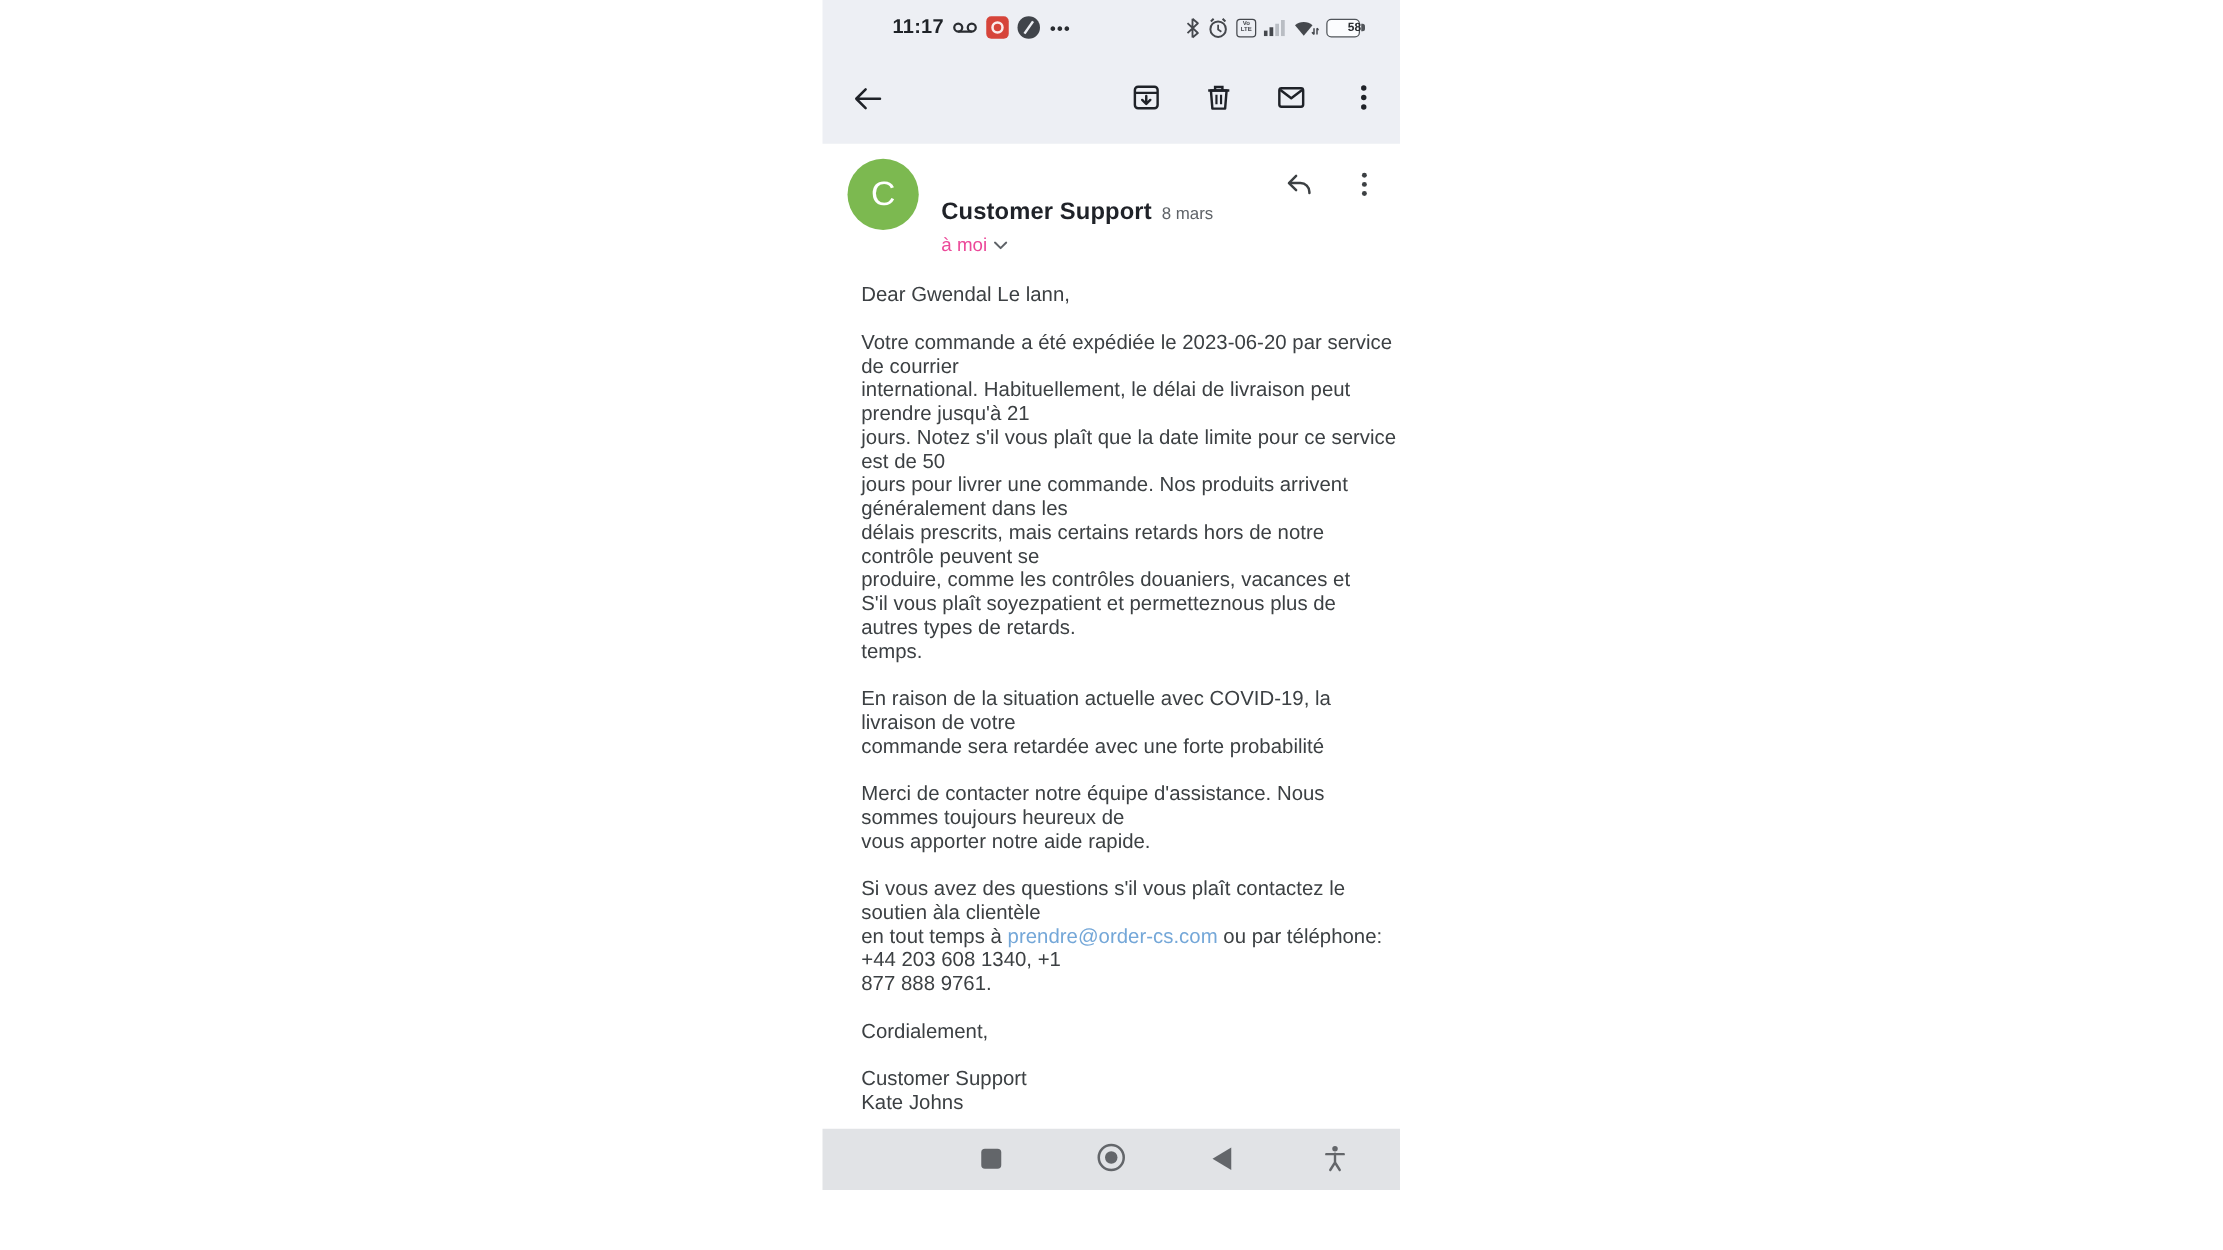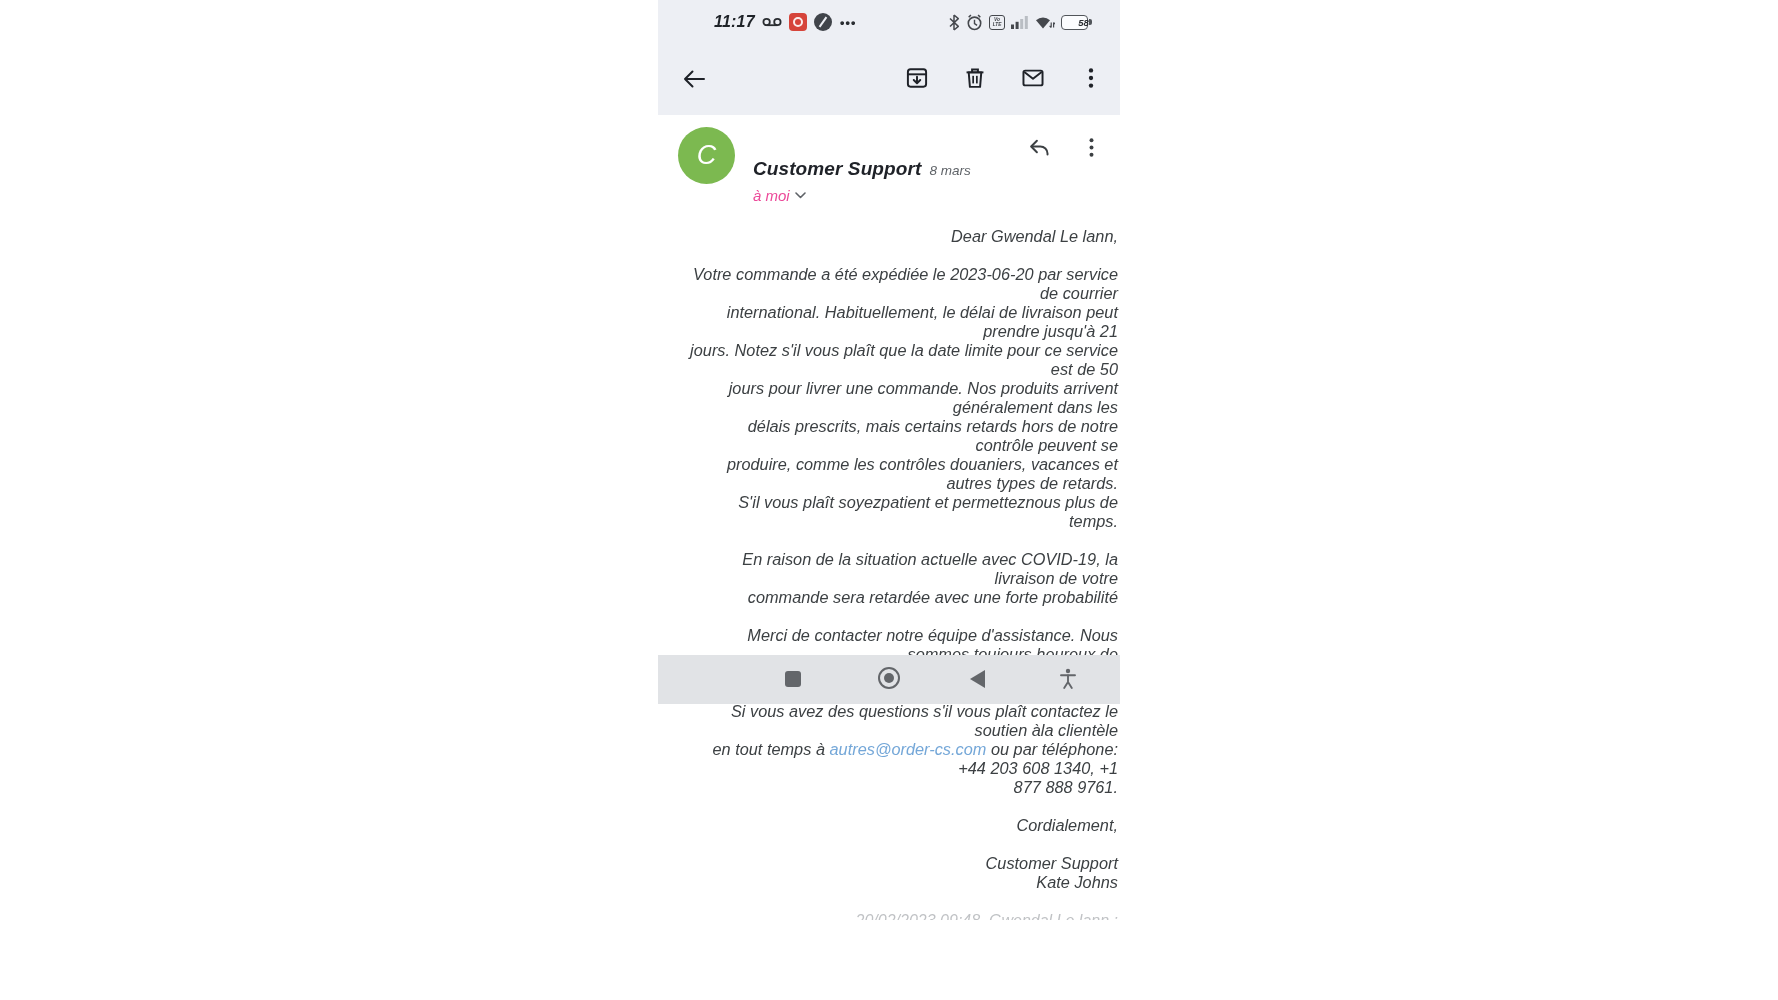--- a/index.html
+++ b/index.html
@@ -1,17 +1,17 @@
 <!DOCTYPE html>
 <html><head>
 <meta charset="utf-8">
 <style>
   html,body{margin:0;padding:0;width:1778px;height:1000px;background:#ffffff;overflow:hidden;
     font-family:"Liberation Sans",sans-serif;}
-  .phone{position:absolute;left:658px;top:0;width:462px;height:704px;background:#ffffff;font-style:italic;}
+  .phone{position:absolute;left:658px;top:0;width:462px;height:952px;background:#ffffff;}
 
   
   .top-band{position:absolute;left:0;top:0;width:462px;height:115px;background:#edeff4;}
   .status-row{position:absolute;left:0;top:8px;width:462px;height:28px;display:flex;
     justify-content:space-between;align-items:center;padding:0 28px 0 56px;box-sizing:border-box;}
   .sb-left,.sb-right{display:flex;align-items:center;gap:7px;}
   .sb-right{gap:6px;}
   .time{font-size:16px;font-weight:700;color:#1f2328;letter-spacing:.2px;}
   .sb-ellipsis{font-size:13px;color:#2a2d31;font-weight:700;letter-spacing:1px;margin-left:1px;}
   .red-app{width:18px;height:18px;border-radius:4px;background:#d6443a;position:relative;}
@@ -36,21 +36,21 @@
     align-items:center;justify-content:center;font-size:27px;font-weight:400;cursor:pointer;}
   .hdr-text{margin-left:18px;flex:1;min-width:0;padding-top:3px;}
   .hdr-row1{display:flex;align-items:baseline;gap:8px;}
   .sender{font-size:19px;font-weight:700;color:#1f2228;letter-spacing:.1px;}
   .date{font-size:13.5px;color:#5f6368;margin-top:33px;}
   .hdr-row2{display:flex;align-items:center;gap:5px;margin-top:7px;color:#ec4899;font-size:15px;cursor:pointer;}
   .hdr-icons{display:flex;gap:27px;align-items:center;margin-top:8px;margin-right:4px;}
   .hdr-icon{width:25px;height:25px;cursor:pointer;}
 
   
-  .email-body{position:absolute;left:19px;top:227px;width:441px;color:#3c4043;text-align:right;}
+  .email-body{position:absolute;left:31px;top:227px;width:441px;color:#3c4043;}
   .para{margin-bottom:19px;}
   .para.extra{margin-top:19px;}
   .line{height:19px;line-height:19px;font-size:16.3px;white-space:pre;letter-spacing:.02px;}
   .link{color:#74a7d8;cursor:pointer;}
   .clipped-quote{margin-top:12px;height:9px;overflow:hidden;line-height:19px;font-size:16px;color:#8d9196;opacity:.55;}
 
   
   .nav-bar{position:absolute;left:0;bottom:0;width:462px;height:49px;background:#e1e3e6;}
   .nav-recents{position:absolute;left:127px;top:16px;width:16px;height:16px;background:#63666a;border-radius:3px;cursor:pointer;}
   .nav-home{position:absolute;left:220px;top:12px;width:22px;height:22px;border:2px solid #63666a;border-radius:50%;
@@ -203,38 +203,38 @@
         <div class="line">de courrier</div>
         <div class="line">international. Habituellement, le délai de livraison peut</div>
         <div class="line">prendre jusqu'à 21</div>
         <div class="line">jours. Notez s'il vous plaît que la date limite pour ce service</div>
         <div class="line">est de 50</div>
         <div class="line">jours pour livrer une commande. Nos produits arrivent</div>
         <div class="line">généralement dans les</div>
         <div class="line">délais prescrits, mais certains retards hors de notre</div>
         <div class="line">contrôle peuvent se</div>
         <div class="line">produire, comme les contrôles douaniers, vacances et</div>
+        <div class="line">S'il vous plaît soyezpatient et permetteznous plus de</div>
         <div class="line">autres types de retards.</div>
-        <div class="line">S'il vous plaît soyezpatient et permetteznous plus de</div>
         <div class="line">temps.</div>
       </div>
       <div class="para">
         <div class="line">En raison de la situation actuelle avec COVID-19, la</div>
         <div class="line">livraison de votre</div>
         <div class="line">commande sera retardée avec une forte probabilité</div>
       </div>
       <div class="para">
         <div class="line">Merci de contacter notre équipe d'assistance. Nous</div>
         <div class="line">sommes toujours heureux de</div>
         <div class="line">vous apporter notre aide rapide.</div>
       </div>
       <div class="para">
         <div class="line">Si vous avez des questions s'il vous plaît contactez le</div>
         <div class="line">soutien àla clientèle</div>
-        <div class="line">en tout temps à <span class="link">autres@order-cs.com</span> ou par téléphone:</div>
+        <div class="line">en tout temps à <span class="link">prendre@order-cs.com</span> ou par téléphone:</div>
         <div class="line">+44 203 608 1340, +1</div>
         <div class="line">877 888 9761.</div>
       </div>
       <div class="para">
         <div class="line">Cordialement,</div>
       </div>
       <div class="para extra">
         <div class="line">Customer Support</div>
         <div class="line">Kate Johns</div>
       </div>

